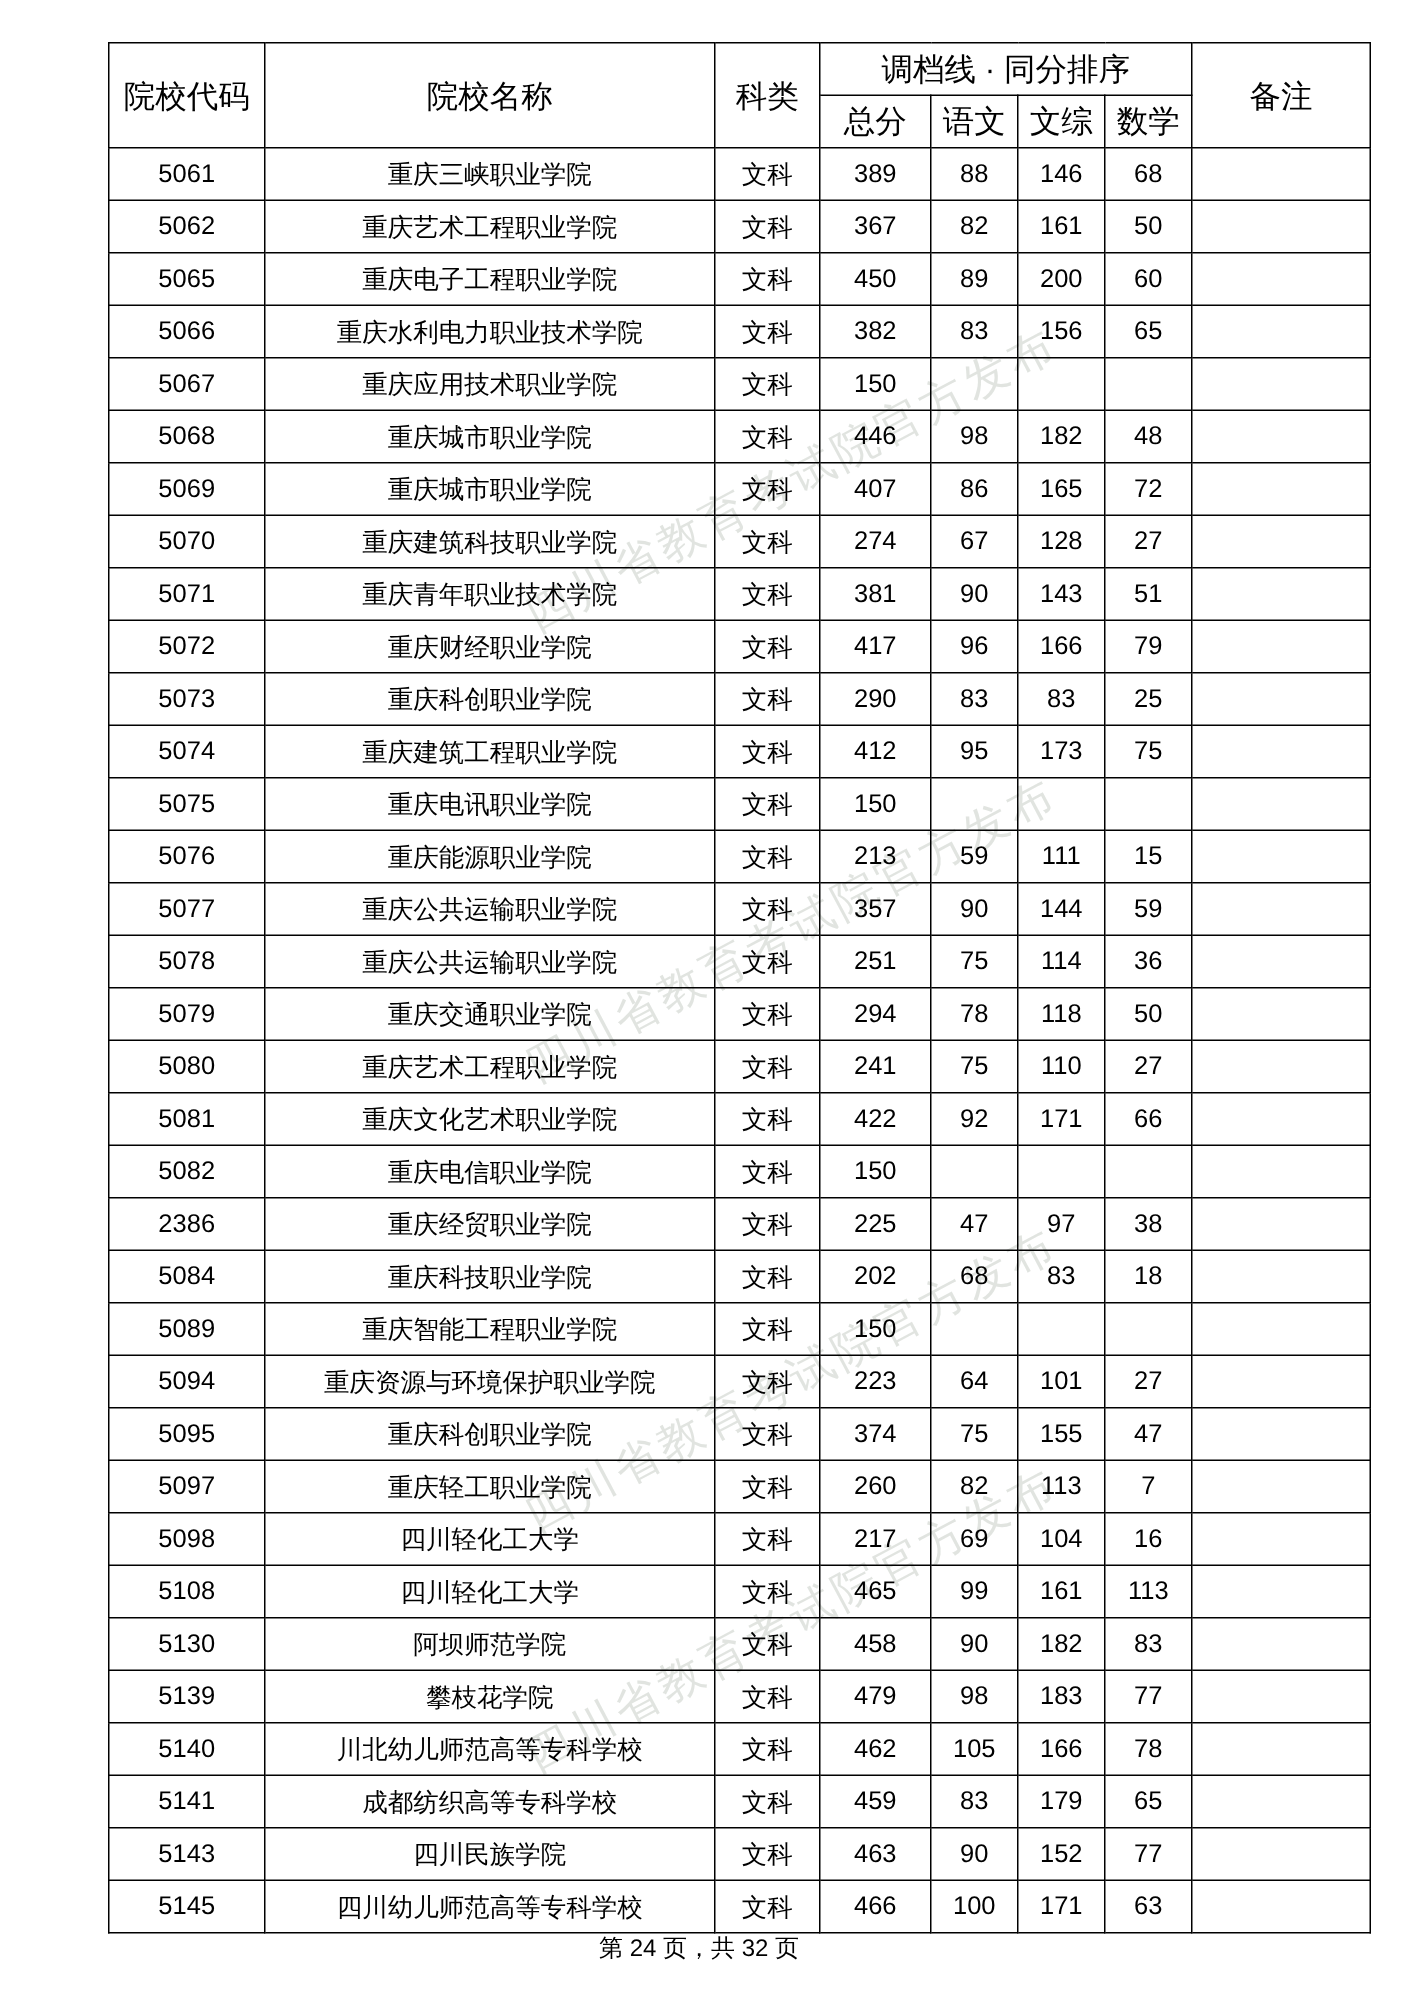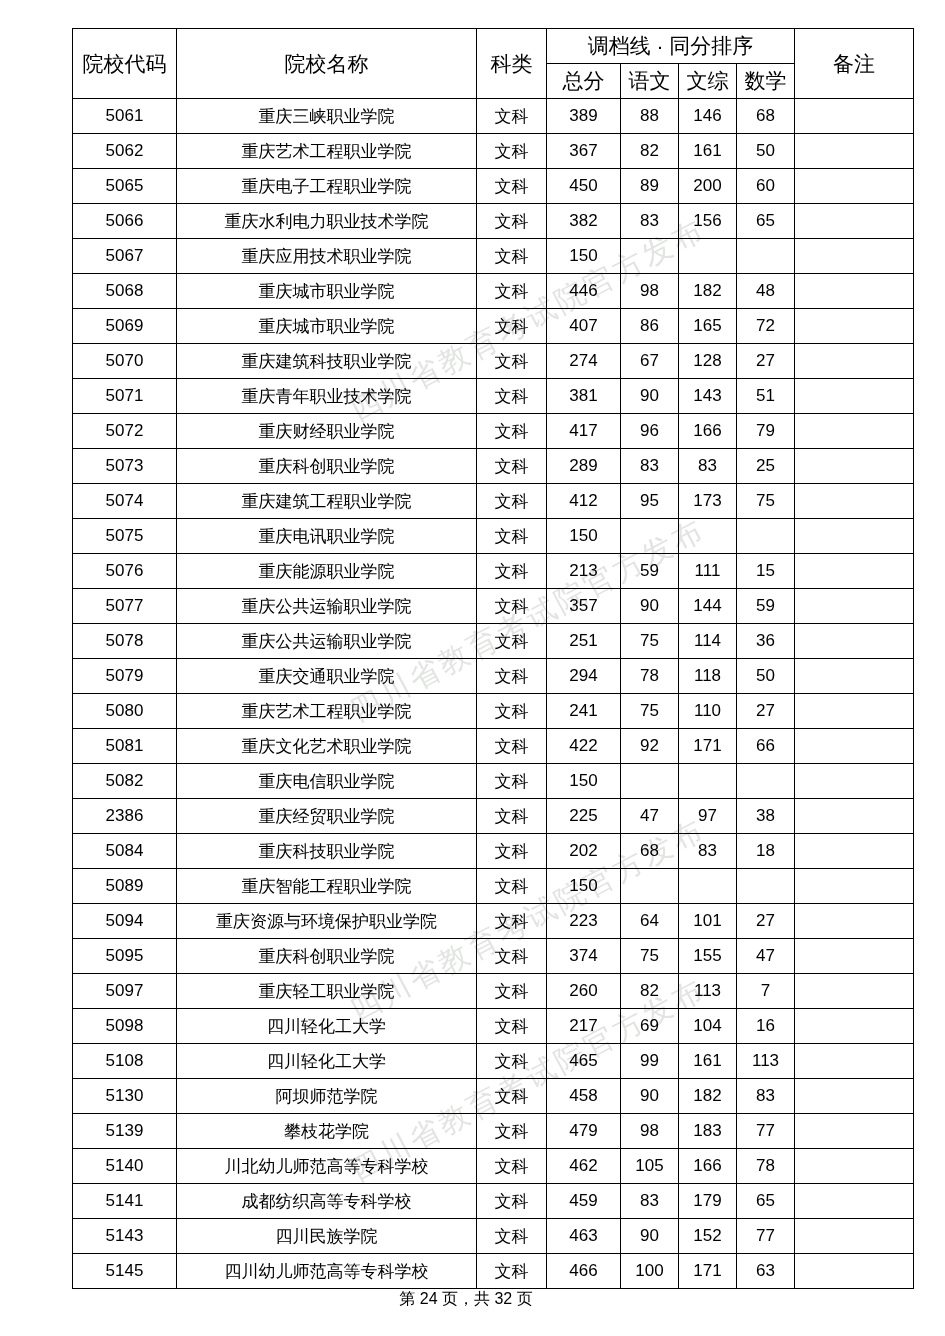--- a/index.html
+++ b/index.html
@@ -224,21 +224,21 @@
           <td>417</td>
           <td>96</td>
           <td>166</td>
           <td>79</td>
           <td></td>
         </tr>
         <tr>
           <td>5073</td>
           <td class="name-cell">重庆科创职业学院</td>
           <td>文科</td>
-          <td>289</td>
+          <td>290</td>
           <td>83</td>
           <td>83</td>
           <td>25</td>
           <td></td>
         </tr>
         <tr>
           <td>5074</td>
           <td class="name-cell">重庆建筑工程职业学院</td>
           <td>文科</td>
           <td>412</td>

